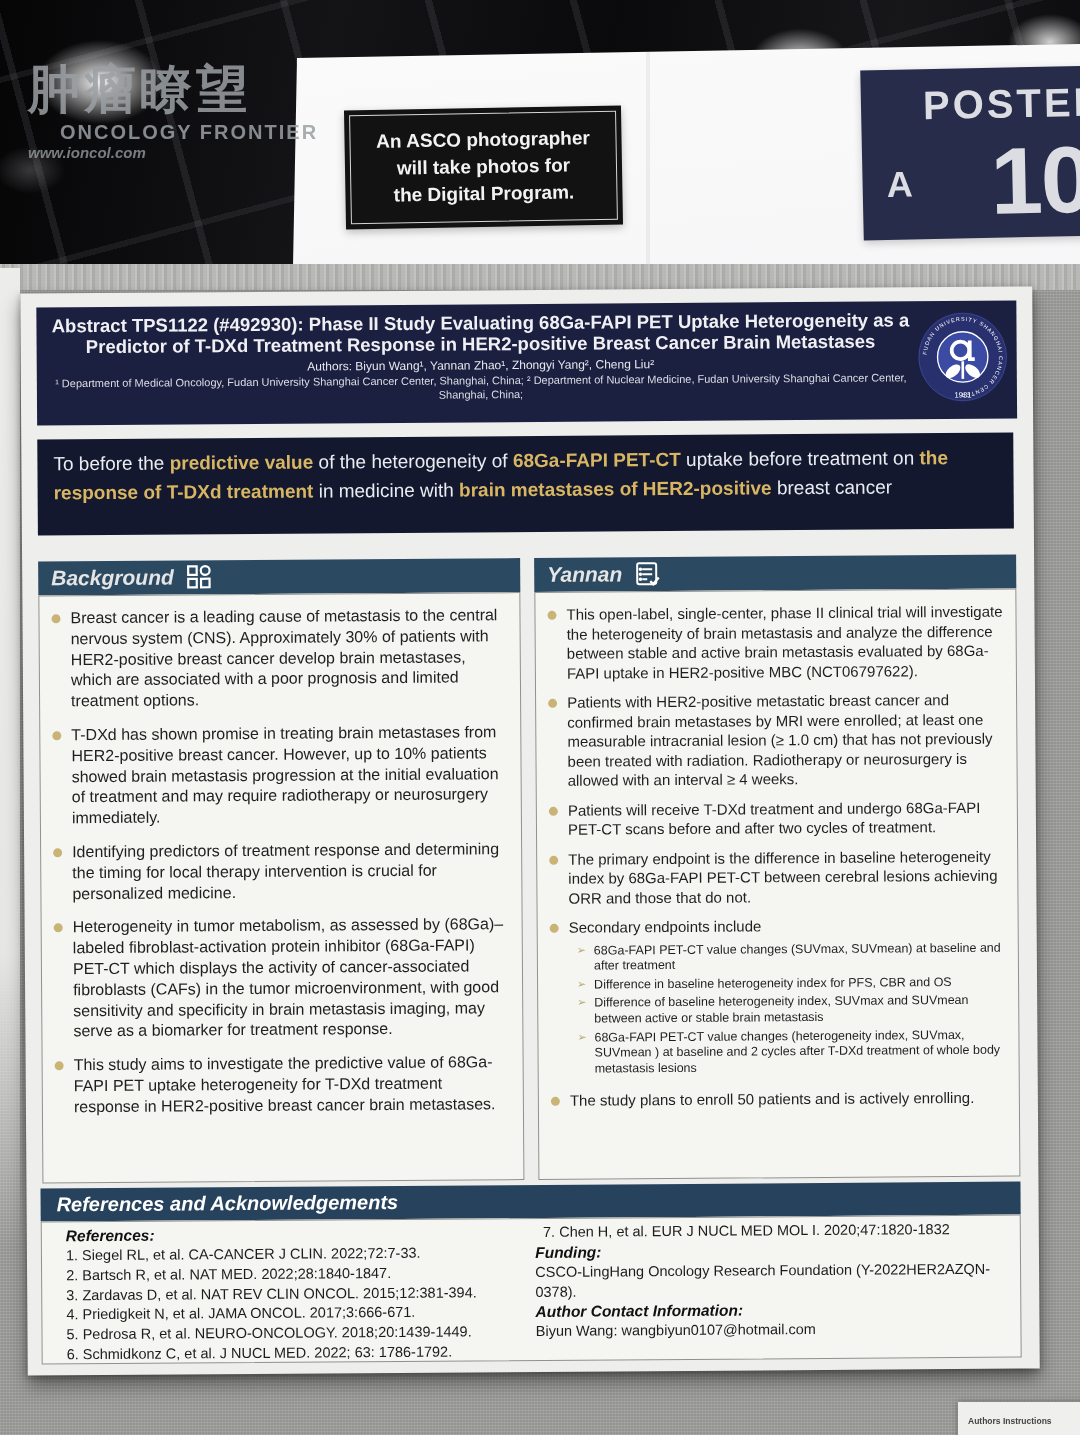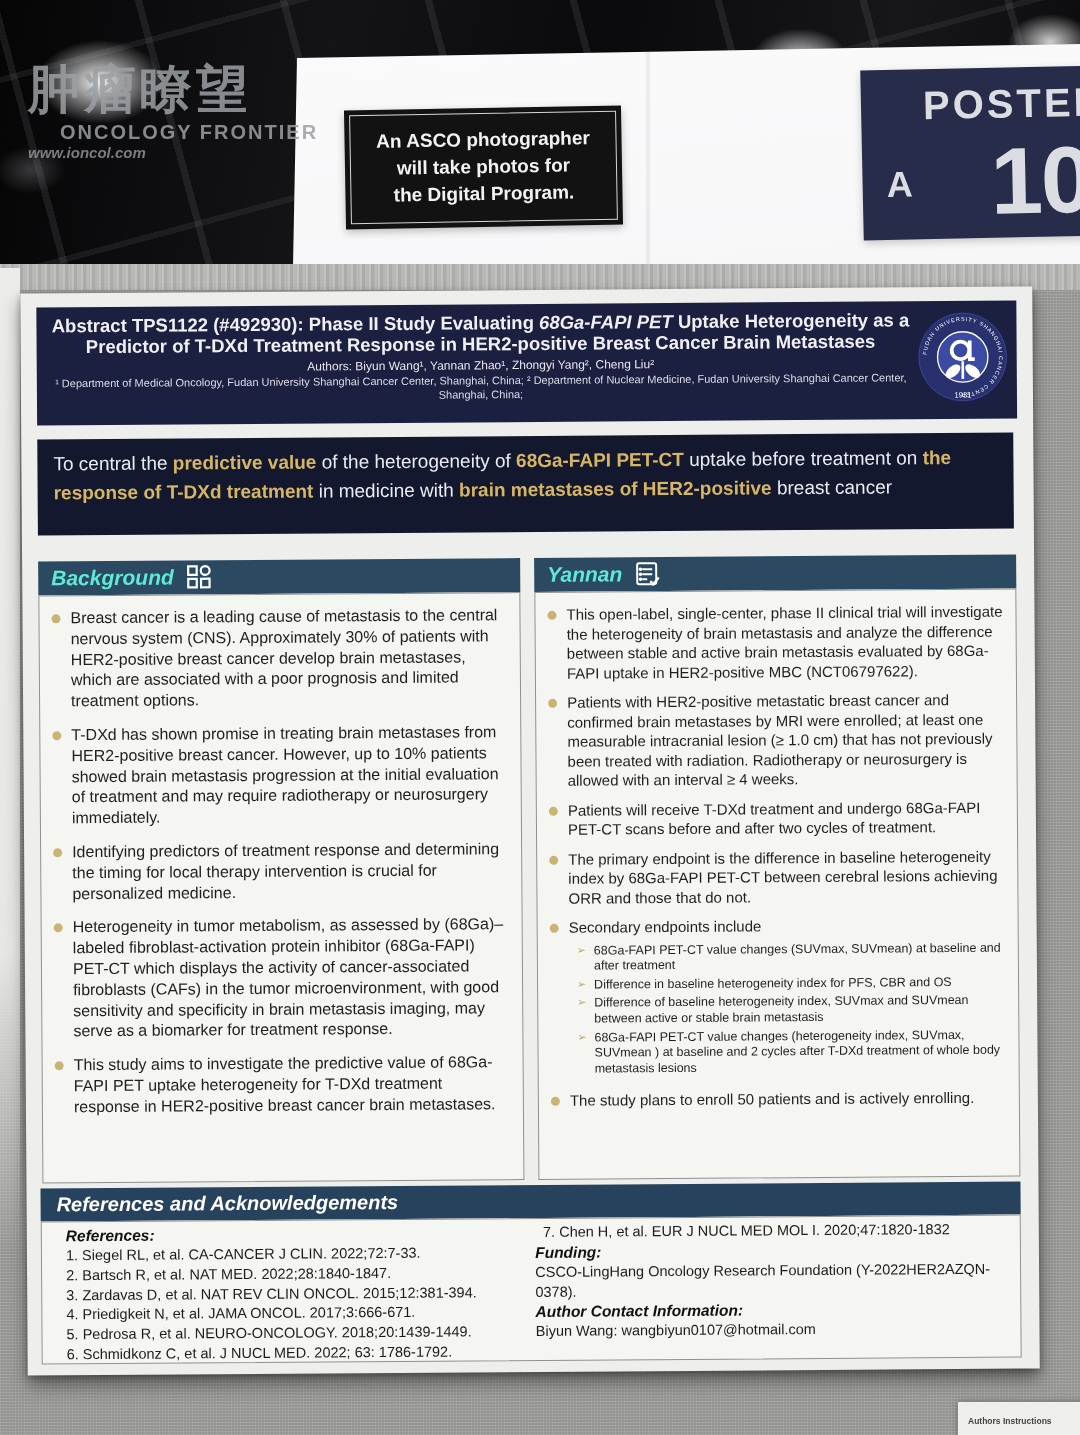--- a/index.html
+++ b/index.html
@@ -54,35 +54,35 @@
     background:linear-gradient(#ececea 0%,#e6e6e4 70%,rgba(230,230,228,0) 100%);}
 
   
   .poster{position:absolute;left:24px;top:290px;width:1012px;height:1082px;z-index:4;
     background:#eeeeec;transform:rotate(-0.4deg);
     box-shadow:0 10px 18px rgba(0,0,0,.42), 0 2px 6px rgba(0,0,0,.3);}
 
   .title-bar{position:absolute;left:16px;top:14px;right:16px;height:118px;background:#1b2040;
     text-align:center;color:#f0f0f4;padding:8px 100px 0 8px;box-sizing:border-box;}
   .title{font-size:18.5px;font-weight:bold;line-height:1.16;}
-  .title .it{font-style:italic;}
+  .title .it{}
   .authors{font-size:12px;margin-top:3px;color:#e8e8ee;}
   .affiliations{font-size:11px;margin-top:2px;color:#dddde6;line-height:1.25;}
   .logo{position:absolute;right:8px;top:10px;width:92px;height:92px;}
 
   .objective{position:absolute;left:16px;right:20px;top:146px;height:96px;background:#13182e;
     color:#eaecf2;font-size:19px;line-height:1.5;padding:11px 16px;box-sizing:border-box;}
   .objective .hl{color:#d7b562;font-weight:bold;}
 
   .col{position:absolute;top:268px;width:482px;}
   .col-left{left:16px;}
   .col-right{left:512px;}
   .col-header{height:34px;background:#2c4962;display:flex;align-items:center;gap:12px;
     padding-left:13px;box-sizing:border-box;}
-  .col-title{color:#5eead4;font-size:21px;font-weight:bold;font-style:italic;}
+  .col-title{color:#e5e5e5;font-size:21px;font-weight:bold;font-style:italic;}
   .hdr-icon{display:flex;align-items:center;}
   .col-body{height:588px;background:#f5f5f2;border:1px solid #90908e;box-sizing:border-box;
     padding:12px 12px 0 12px;overflow:hidden;}
   .bullet-item{display:flex;gap:10px;margin-bottom:13px;}
   .col-right .bullet-item{margin-bottom:10px;}
   .dot{width:9px;height:9px;border-radius:50%;background:#c9b476;flex:none;margin-top:6px;}
   .bullet-content{flex:1;}
   .bullet-text{font-size:16px;line-height:1.3;color:#1f1f1f;}
   .col-right .bullet-text{font-size:15px;}
   .sublist{list-style:none;margin:6px 0 0 0;padding:0 0 0 8px;}
@@ -154,21 +154,21 @@
           <circle cx="42" cy="42" r="23" fill="#3b4aa2" stroke="#ffffff" stroke-width="1.2"></circle>
           <circle cx="40" cy="36" r="8" stroke="#ffffff" stroke-width="3.4" fill="none"></circle>
           <path d="M48.5 27 L48.5 44 L53 44" stroke="#ffffff" stroke-width="3.4" fill="none"></path>
           <path d="M42 46 L42 62" stroke="#ffffff" stroke-width="2.4"></path>
           <ellipse cx="33" cy="55" rx="8" ry="4.5" fill="#ffffff" transform="rotate(-40 33 55)"></ellipse>
           <ellipse cx="51" cy="55" rx="8" ry="4.5" fill="#ffffff" transform="rotate(40 51 55)"></ellipse>
         </svg>
       </div>
     </header>
 
-    <div class="objective"><span>To central the </span><span class="hl">predictive value</span><span> of the heterogeneity of </span><span class="hl">68Ga-FAPI PET-CT</span><span> uptake before treatment on </span><span class="hl">the response of T-DXd treatment</span><span> in medicine with </span><span class="hl">brain metastases of HER2-positive</span><span> breast cancer</span></div>
+    <div class="objective"><span>To before the </span><span class="hl">predictive value</span><span> of the heterogeneity of </span><span class="hl">68Ga-FAPI PET-CT</span><span> uptake before treatment on </span><span class="hl">the response of T-DXd treatment</span><span> in medicine with </span><span class="hl">brain metastases of HER2-positive</span><span> breast cancer</span></div>
 
     <section class="col col-left">
       <div class="col-header">
         <span class="col-title">Background</span>
         <span class="hdr-icon">
           <svg width="26" height="26" viewBox="0 0 26 26" fill="none" stroke="#ffffff" stroke-width="2.2">
             <rect x="2" y="2" width="8.5" height="8.5"></rect>
             <circle cx="19" cy="6.2" r="4.4"></circle>
             <rect x="2" y="14.5" width="8.5" height="8.5"></rect>
             <rect x="14.8" y="14.5" width="8.5" height="8.5"></rect>

